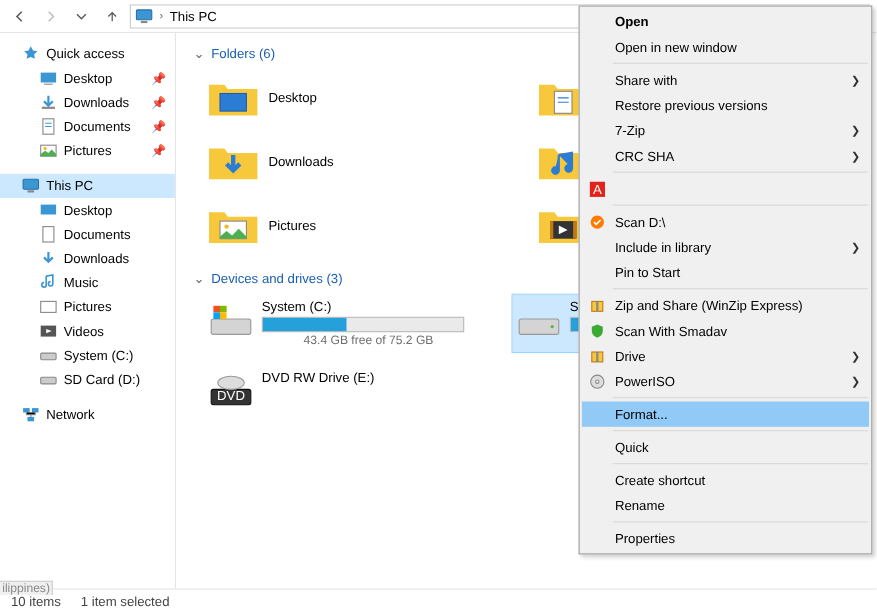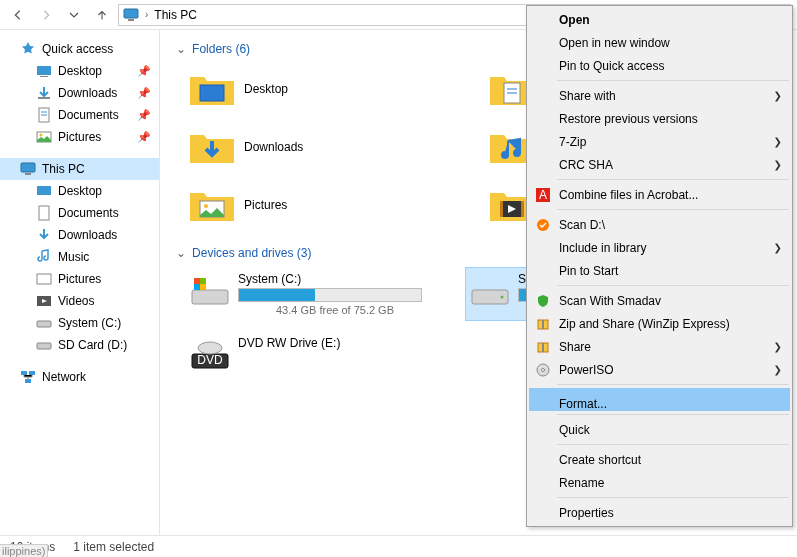--- a/index.html
+++ b/index.html
@@ -35,26 +35,26 @@
 .drive-item { display: flex; align-items: flex-start; gap: 8px; width: 240px; padding: 4px; }
 .drive-item.selected { background: #cce8ff; outline: 1px solid #99d1ff; }
 .drive-icon { width: 40px; height: 36px; display:flex; align-items:flex-start; justify-content:center; }
 .drive-info { flex: 1; display: flex; flex-direction: column; gap: 2px; }
 .drive-bar { height: 14px; border: 1px solid #bcbcbc; background: #eaeaea; position: relative; }
 .drive-bar .fill { position: absolute; left: 0; top: 0; bottom: 0; background: #26a0da; }
 .drive-sub { font-size: 11px; color: #6d6d6d; margin-left: 38px; }
 
 
 .status-bar { position: absolute; bottom: 0; left: 0; right: 0; height: 22px; border-top: 1px solid #e5e5e5; display: flex; align-items: center; padding: 0 10px; gap: 18px; color: #444; background:#fff; }
-.status-bottom-hint { position:absolute; bottom:0; left:0; color:#888; font-size:11px; padding:0 2px; background:#f0f0f0; border:1px solid #ccc; border-bottom:none; border-left:none; }
+.status-bottom-hint { position:absolute; bottom:16px; left:0; color:#888; font-size:11px; padding:0 2px; background:#f0f0f0; border:1px solid #ccc; border-bottom:none; border-left:none; }
 
 
 .context-menu { position: absolute; top: 5px; right: 4px; width: 267px; background: #f0f0f0; border: 1px solid #a0a0a0; box-shadow: 2px 2px 4px rgba(0,0,0,.2); padding: 2px; }
 .cm-item { display: flex; align-items: center; height: 23px; padding: 0 28px 0 30px; position: relative; }
-.cm-item:hover, .cm-item.highlight { background: #91c9f7; align-items: flex-end; }
+.cm-item:hover, .cm-item.highlight { background: #91c9f7; }
 .cm-item .cm-icon { position: absolute; left: 6px; width: 16px; height: 16px; display:flex; align-items:center; justify-content:center; }
 .cm-item .cm-arrow { position: absolute; right: 8px; color: #333; font-size: 10px; }
 .cm-item.bold { font-weight: 700; }
 .cm-sep { height: 1px; background: #d7d7d7; margin: 3px 1px 3px 28px; }
 
 
 .svg { display: block; }
 </style>
 </head>
 <body>
@@ -371,23 +371,20 @@
 </div>
 <div class="status-bottom-hint">ilippines)</div>
 
 <div class="context-menu" id="context-menu">
     <div class="cm-item bold">
       <span>Open</span>
     </div>
     <div class="cm-item">
       <span>Open in new window</span>
     </div>
-    <div class="cm-item">
-      <span>Pin to Quick access</span>
-    </div>
     <div class="cm-sep"></div>
     <div class="cm-item">
       <span>Share with</span>
       <span class="cm-arrow">❯</span>
     </div>
     <div class="cm-item">
       <span>Restore previous versions</span>
     </div>
     <div class="cm-item">
       <span>7-Zip</span>
@@ -398,21 +395,20 @@
       <span class="cm-arrow">❯</span>
     </div>
     <div class="cm-sep"></div>
     <div class="cm-item">
       <span class="cm-icon">
         <svg width="14" height="14" viewBox="0 0 14 14">
           <rect width="14" height="14" fill="#e2231a"></rect>
           <text x="7" y="11" text-anchor="middle" fill="#fff" font-size="9">A</text>
         </svg>
       </span>
-      <span>Combine files in Acrobat...</span>
     </div>
     <div class="cm-sep"></div>
     <div class="cm-item">
       <span class="cm-icon">
         <svg width="14" height="14" viewBox="0 0 14 14">
           <circle cx="7" cy="7" r="6" fill="#ff7b00"></circle>
           <path d="M4 7l2 2 4-4" stroke="#fff" stroke-width="1.5" fill="none"></path>
         </svg>
       </span>
       <span>Scan D:\</span>
@@ -421,42 +417,42 @@
       <span>Include in library</span>
       <span class="cm-arrow">❯</span>
     </div>
     <div class="cm-item">
       <span>Pin to Start</span>
     </div>
     <div class="cm-sep"></div>
     <div class="cm-item">
       <span class="cm-icon">
         <svg width="14" height="14" viewBox="0 0 14 14">
-          <path d="M7 1l5 2v4c0 3-2 5-5 6-3-1-5-3-5-6V3z" fill="#3aaa35"></path>
-        </svg>
-      </span>
-      <span>Scan With Smadav</span>
-    </div>
-    <div class="cm-item">
-      <span class="cm-icon">
-        <svg width="14" height="14" viewBox="0 0 14 14">
           <rect x="2" y="3" width="10" height="9" fill="#f8c83c" stroke="#c17817"></rect>
           <rect x="6" y="3" width="2" height="9" fill="#888"></rect>
         </svg>
       </span>
       <span>Zip and Share (WinZip Express)</span>
     </div>
     <div class="cm-item">
       <span class="cm-icon">
         <svg width="14" height="14" viewBox="0 0 14 14">
+          <path d="M7 1l5 2v4c0 3-2 5-5 6-3-1-5-3-5-6V3z" fill="#3aaa35"></path>
+        </svg>
+      </span>
+      <span>Scan With Smadav</span>
+    </div>
+    <div class="cm-item">
+      <span class="cm-icon">
+        <svg width="14" height="14" viewBox="0 0 14 14">
           <rect x="2" y="3" width="10" height="9" fill="#f8c83c" stroke="#c17817"></rect>
           <rect x="6" y="3" width="2" height="9" fill="#888"></rect>
         </svg>
       </span>
-      <span>Share</span>
+      <span>Drive</span>
       <span class="cm-arrow">❯</span>
     </div>
     <div class="cm-item">
       <span class="cm-icon">
         <svg width="14" height="14" viewBox="0 0 14 14">
           <circle cx="7" cy="7" r="6" fill="#ddd" stroke="#888"></circle>
           <circle cx="7" cy="7" r="1.5" fill="#fff" stroke="#888"></circle>
         </svg>
       </span>
       <span>PowerISO</span>

